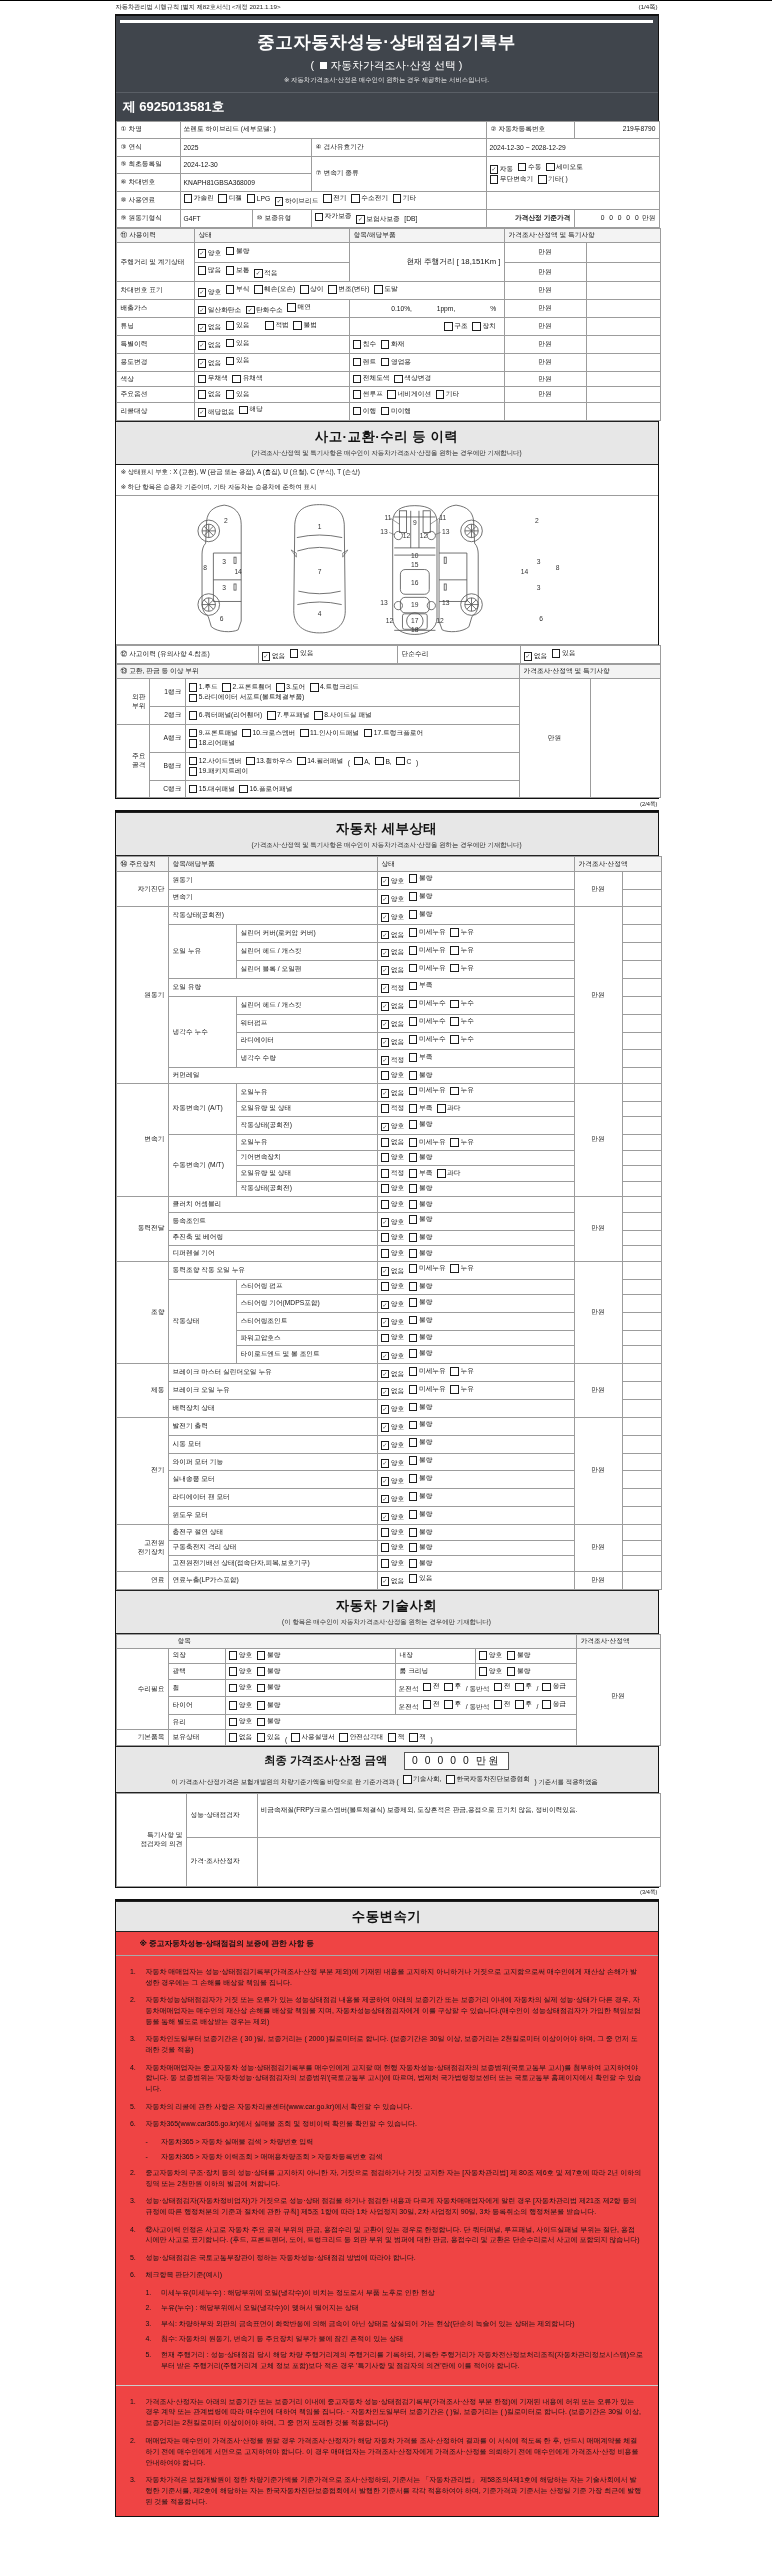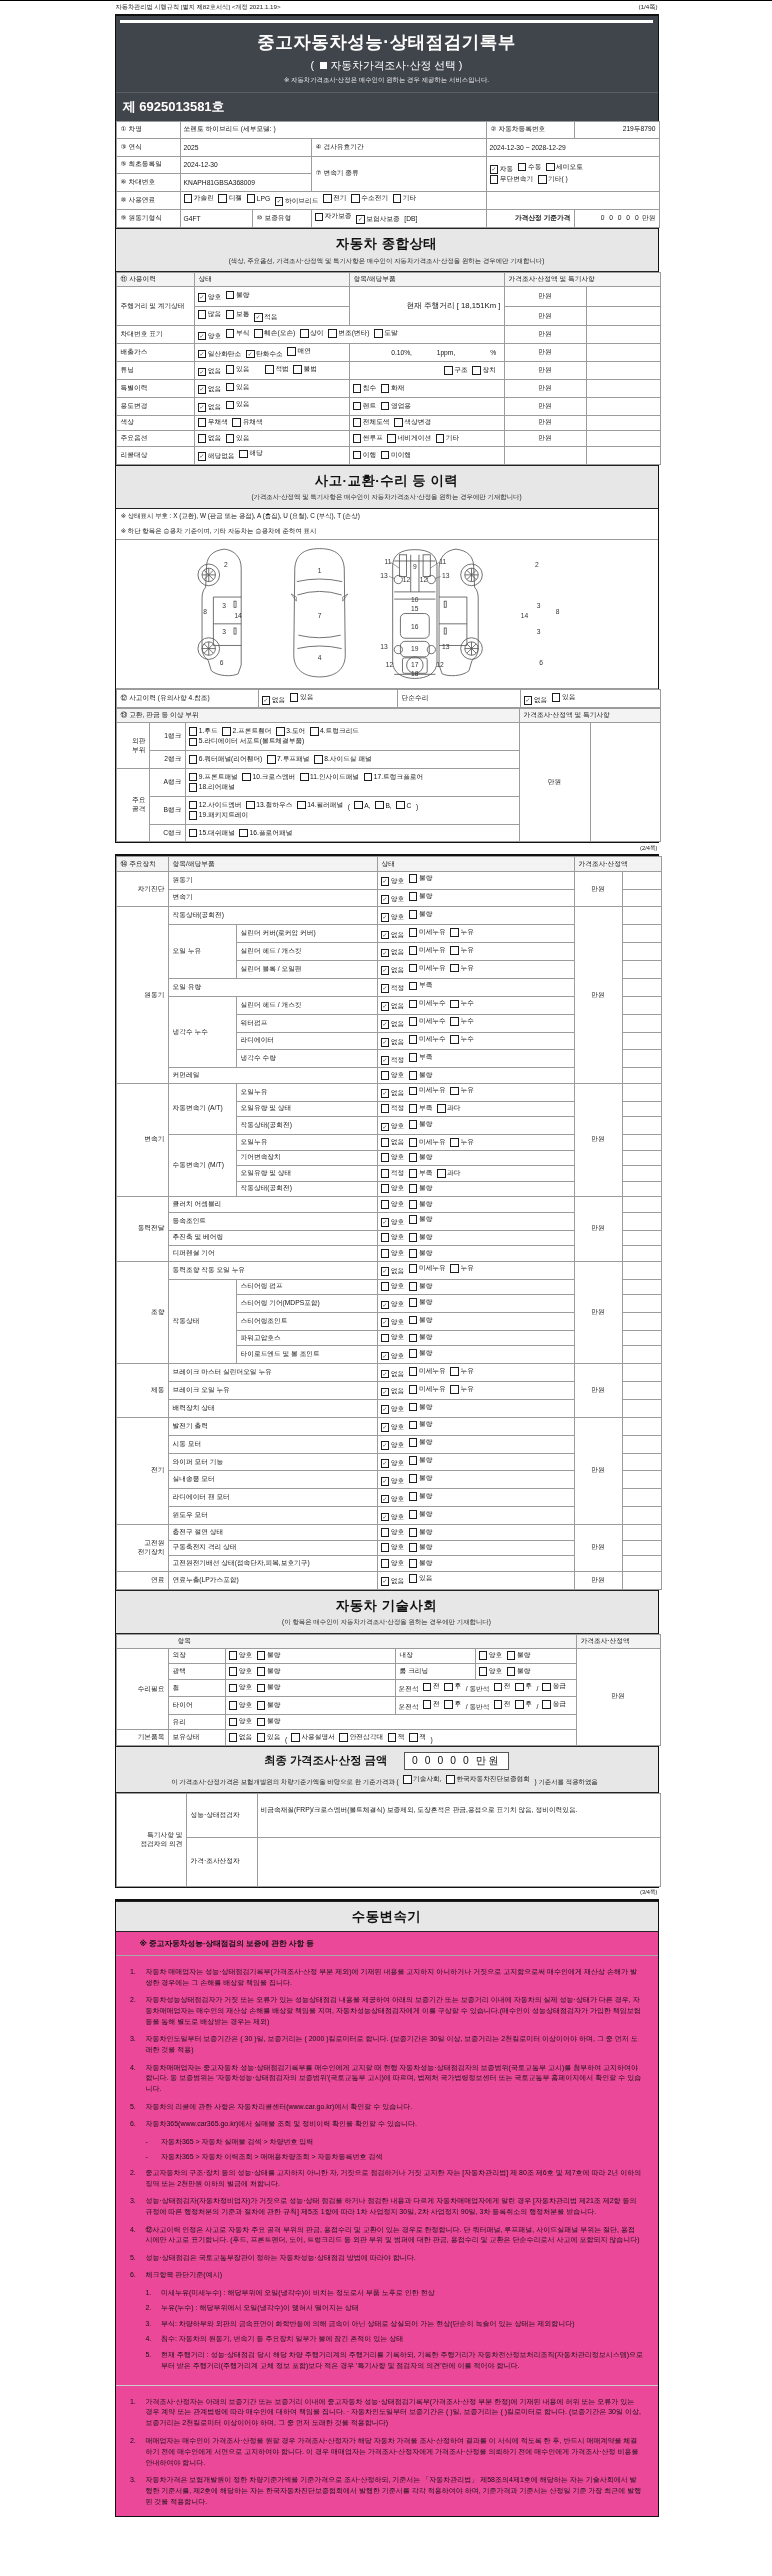--- a/index.html
+++ b/index.html
@@ -1,20 +1,20 @@
 <!DOCTYPE html>
 <html style="font-size:8.2px"><head>
 <meta charset="utf-8">
 <style>
   html,body{margin:0;padding:0;background:#fff;}
   body{width:773px;font-family:"Liberation Sans","DejaVu Sans",sans-serif;color:#111;font-size:6.7px;}
   .topline{border-top:1.5px solid #000;width:773px;}
   .page{width:544px;margin:0 auto;}
   .meta{display:flex;justify-content:space-between;font-size:6.2px;padding:2.1px 1px 1.5px 1px;color:#222;}
-  .block{border:1px solid #111;border-top-width:2.1px;border-bottom-width:1.5px;background:#ec4899;}
+  .block{border:1px solid #111;border-top-width:2.1px;border-bottom-width:1.5px;background:#ef4444;}
   .pagemark{text-align:right;font-size:5.7px;padding:1.5px 1px;}
   
   .dhead{background:#40454c;color:#fff;padding:3.1px 0 4.1px 0;}
   .dhead .wbar{height:3.1px;background:#fff;margin:1px 4.1px 7.2px 4.1px;}
   .dhead h1{margin:3.1px 0 1px 0;text-align:center;font-size:17.5px;letter-spacing:0.5px;font-weight:bold;}
   .dhead .sel{text-align:center;font-size:10.8px;margin:5.2px 0 2.1px 0;}
   .dhead .sel .fsq{display:inline-block;width:7.2px;height:7.2px;background:#fff;margin:0 3.1px;}
   .dhead .note{text-align:center;font-size:6.4px;margin:3.1px 0 7.2px 0;color:#eee;}
   .dhead .docno{font-size:13px;font-weight:bold;padding:4.1px 7.2px 1px 7.2px;border-top:0.5px solid #5a5f66;}
   
@@ -152,24 +152,20 @@
               </span><span class="cb">
                 <span class="box chk">✓</span>
                 <span class="cbl">보험사보증</span>
               </span><span class="cbtext">[DB]</span></td>
         <td class="ctr" style="font-weight:bold">가격산정 기준가격</td>
         <td class="ctr"><span style="letter-spacing:1.5px">0 0 0 0 0</span> <span>만원</span></td>
       </tr>
     </tbody>
       </table>
 
-    <div class="gsec">
-      <div class="t">자동차 종합상태</div>
-      <div class="s">(색상, 주요옵션, 가격조사·산정액 및 특기사항은 매수인이 자동차가격조사·산정을 원하는 경우에만 기재합니다)</div>
-    </div>
     <table>
       <colgroup>
           <col style="width:78px">
           <col style="width:155px">
           <col style="width:155px">
           <col style="width:82px">
           <col style="width:74px">
         </colgroup>
       <tbody>
           <tr style="height:13.4px">
@@ -588,20 +584,24 @@
                 <span class="box"></span>
                 <span class="cbl">16.플로어패널</span>
               </span></td>
       </tr>
     </tbody>
       </table>
   </div>
   <div class="pagemark">(2/4쪽)</div>
 
   <div class="block">
+    <div class="gsec">
+      <div class="t">자동차 세부상태</div>
+      <div class="s">(가격조사·산정액 및 특기사항은 매수인이 자동차가격조사·산정을 원하는 경우에만 기재합니다)</div>
+    </div>
     <table>
       <colgroup>
           <col style="width:52px">
           <col style="width:68px">
           <col style="width:141px">
           <col style="width:197px">
           <col style="width:48px">
           <col style="width:39px">
         </colgroup>
       <thead>

